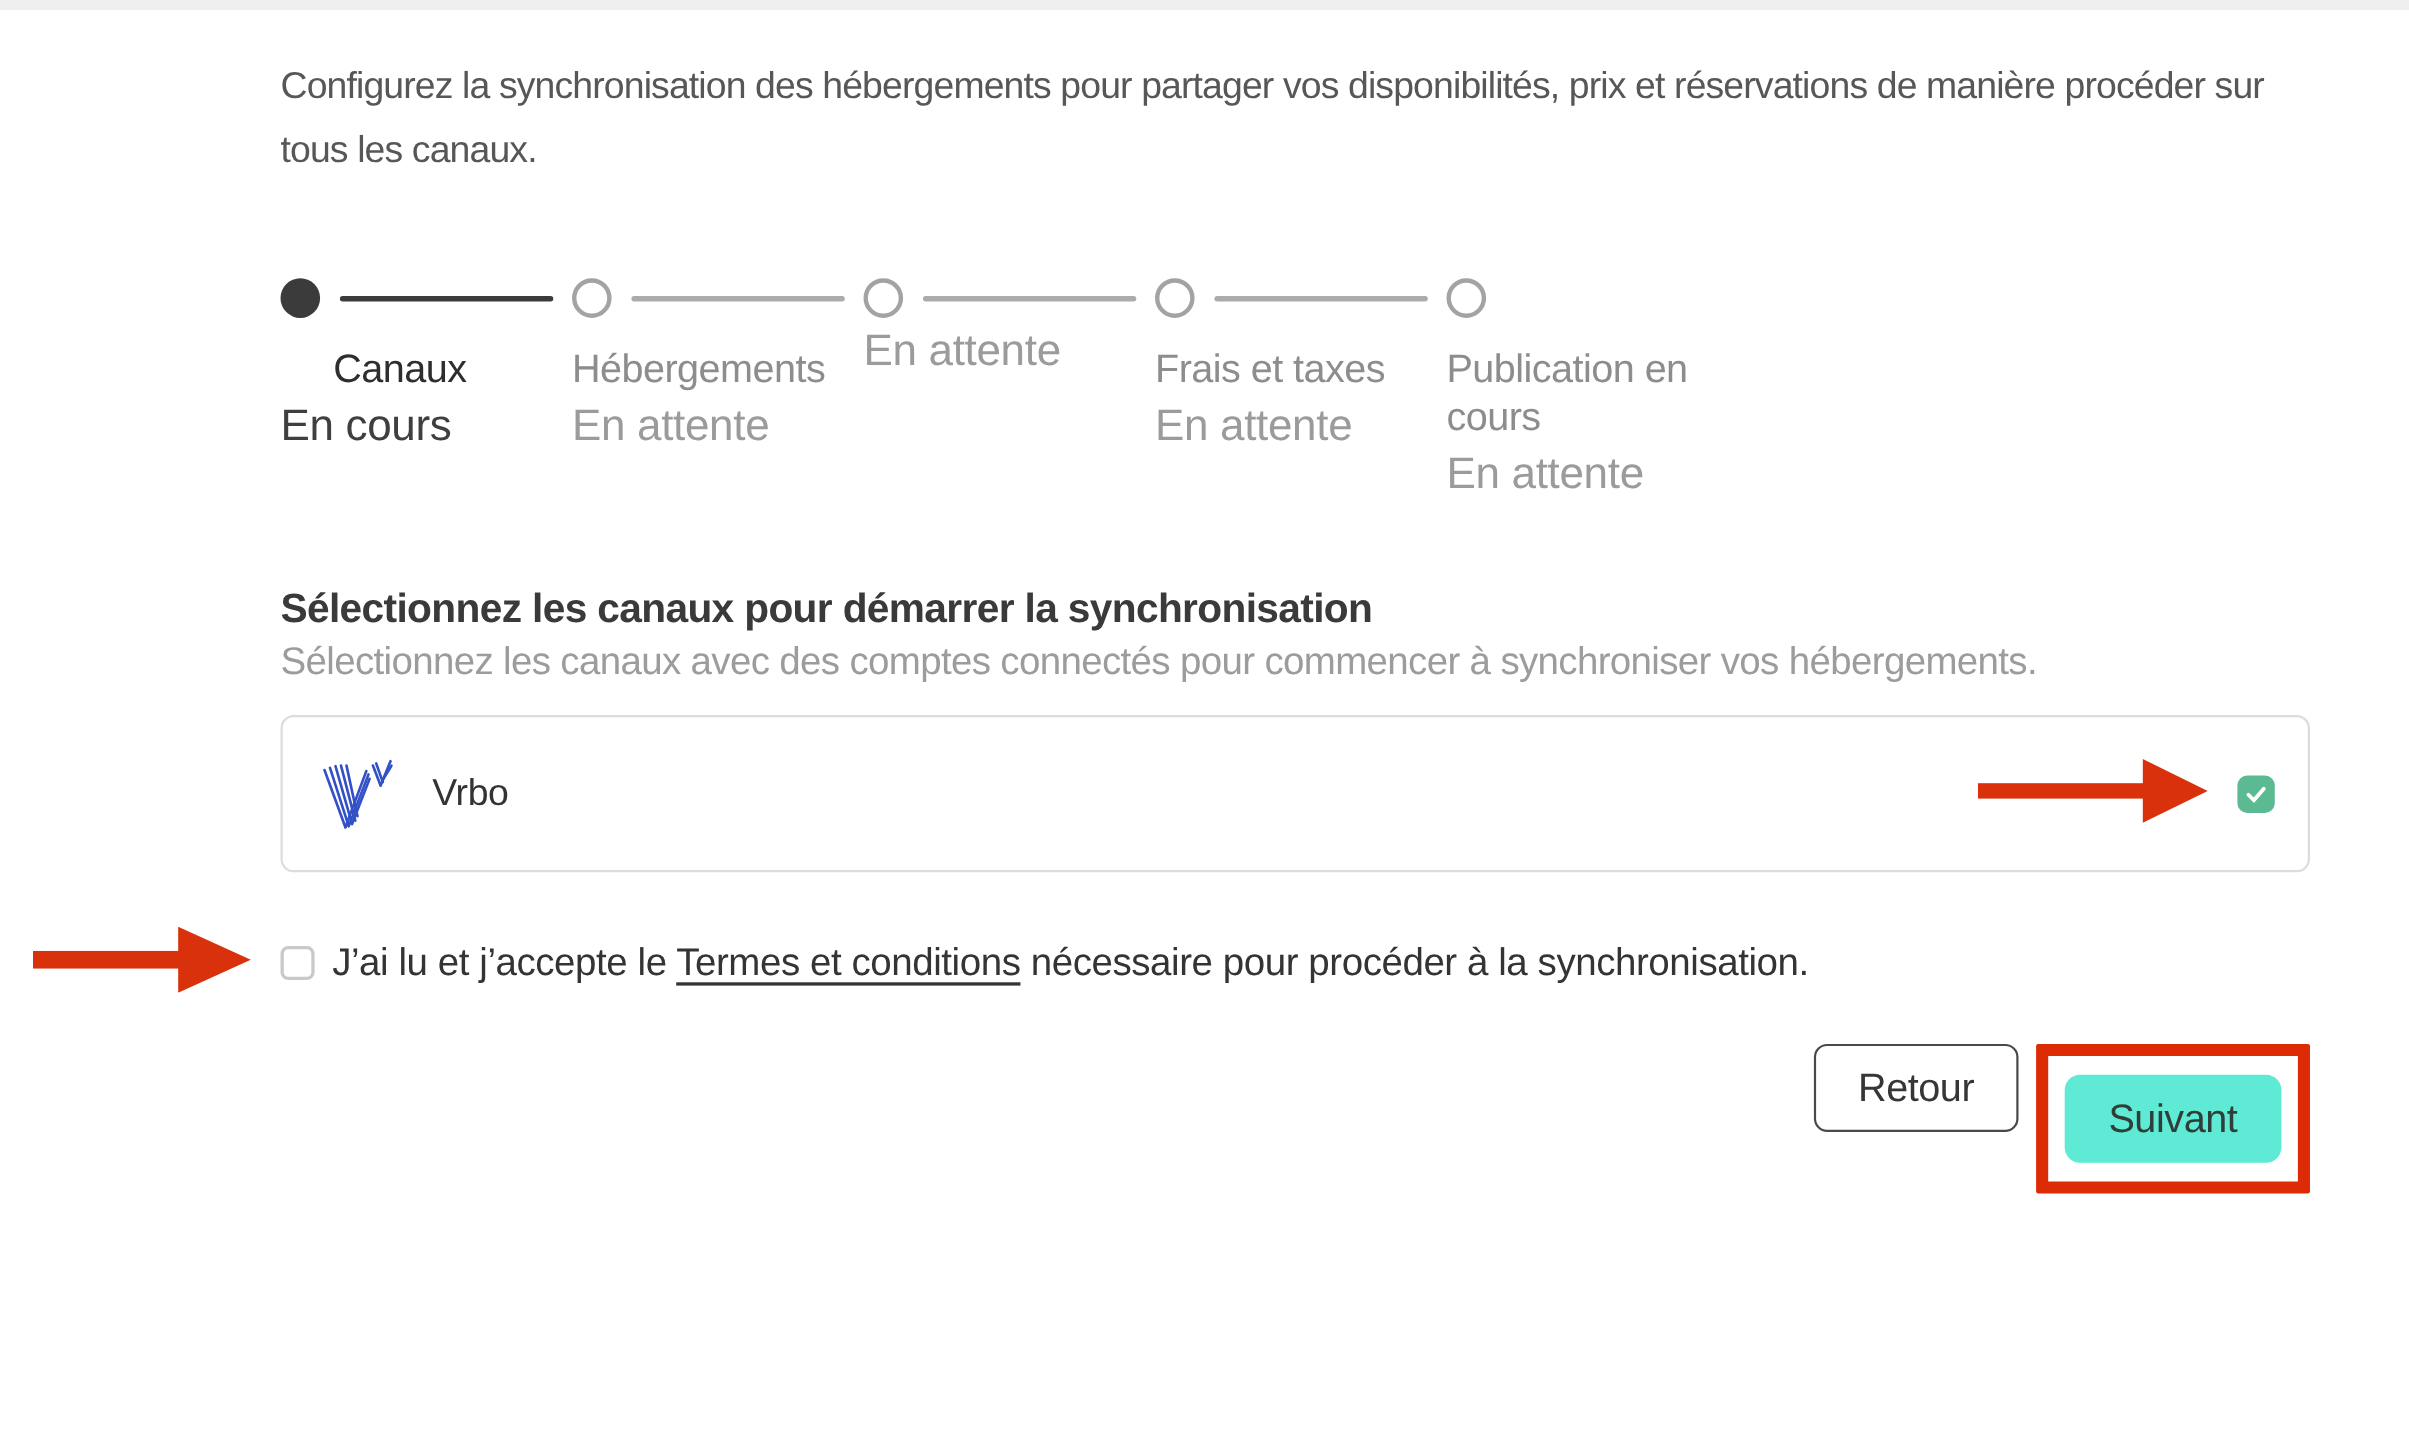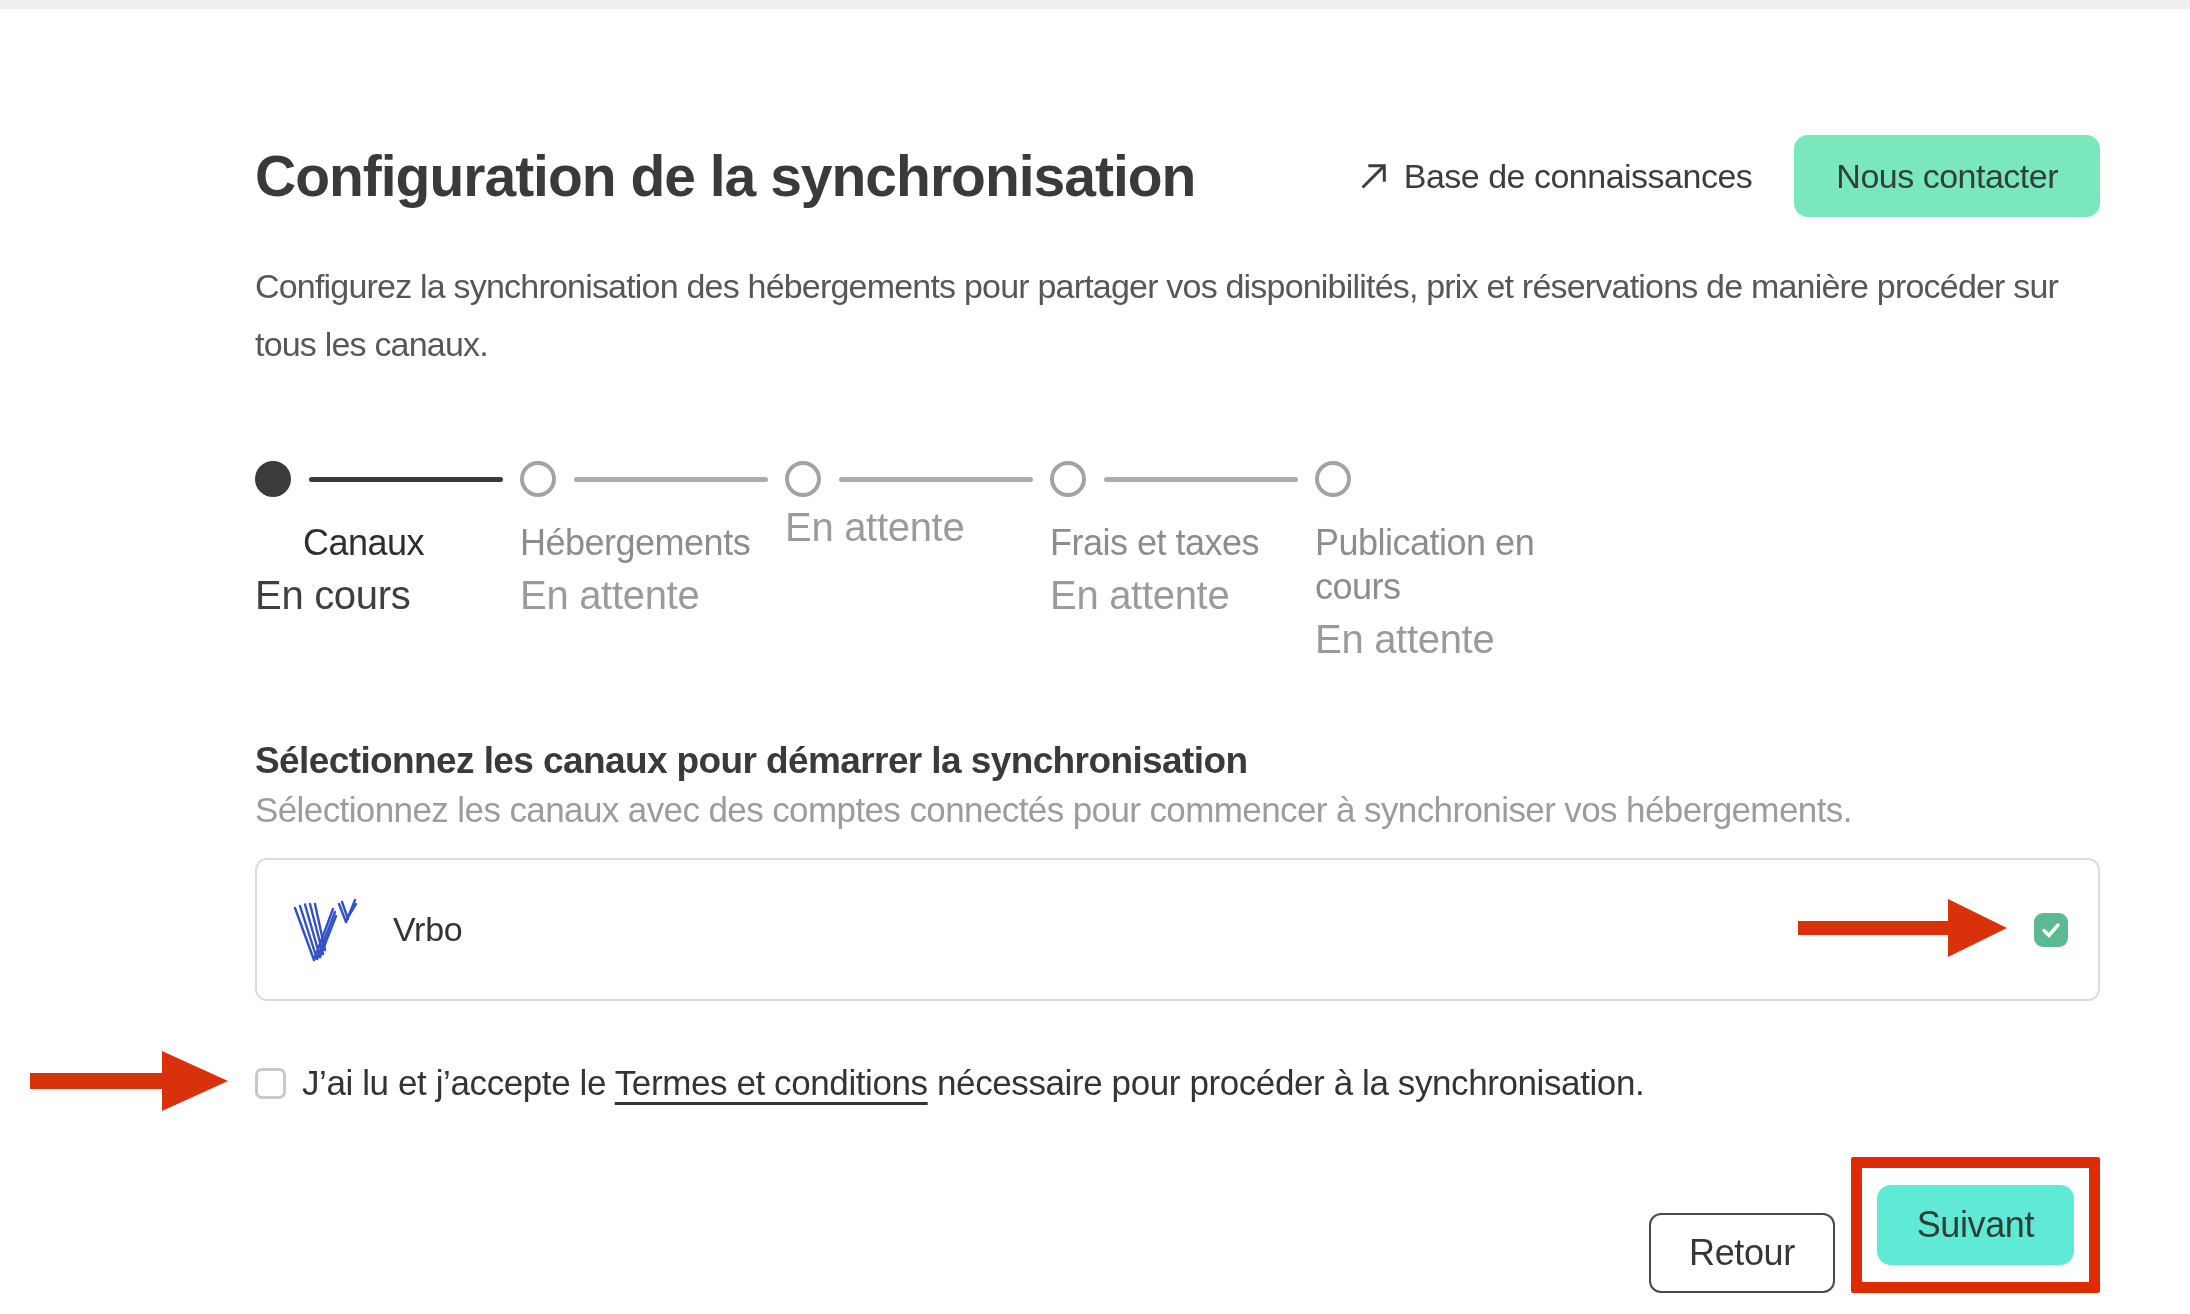--- a/index.html
+++ b/index.html
@@ -58,52 +58,37 @@
   
   .terms-row { margin-top:62px; display:flex; align-items:center; gap:16px; position:relative; }
   .terms-arrow { position:absolute; left:-225px; top:50%; transform:translateY(-50%); }
   .checkbox-empty { width:31px; height:31px; border:3px solid #c9c9c9; border-radius:7px;
                     background:#fff; flex-shrink:0; cursor:pointer; }
   .terms-text { font-size:35px; color:#343434; letter-spacing:-0.4px; }
   .terms-link { text-decoration:underline; text-decoration-thickness:2.5px;
                 text-underline-offset:7px; color:#343434; cursor:pointer; }
 
   
-  .footer { margin-top:54px; display:flex; justify-content:flex-end; align-items:flex-end; }
+  .footer { margin-top:54px; display:flex; justify-content:flex-end; align-items:flex-start; }
   .back-btn { height:80px; padding:0 38px; background:#fff; border:2.5px solid #494949;
               border-radius:12px; font-size:36px; color:#363636; font-family:inherit;
               letter-spacing:-0.4px; cursor:pointer; }
   .red-box { margin-left:16px; border:11px solid #dd2b06; border-radius:2px;
              padding:17px 15px; background:#fff; }
   .next-btn { height:80px; padding:0 40px; background:#5eead4; border:none; border-radius:14px;
               font-size:36px; color:#2f3e38; font-family:inherit; letter-spacing:-0.4px;
               cursor:pointer; }
 </style>
 </head>
 <body>
 
 <div class="top-strip"></div>
 
 <div class="container">
 
-  <div class="title-row">
-    <div class="page-title">Configuration de la synchronisation</div>
-    <div class="header-right">
-      <div class="kb-link">
-        <span>
-          <svg width="32" height="32" viewBox="0 0 28 28" fill="none" stroke="#3d3d3d" stroke-width="2.6">
-            <path d="M4 24 L22 6"></path>
-              <path d="M9 5 L23 5 L23 19"></path>
-          </svg>
-        </span>
-        <span>Base de connaissances</span>
-      </div>
-      <button class="contact-btn">Nous contacter</button>
-    </div>
-  </div>
 
   <div class="intro">Configurez la synchronisation des hébergements pour partager vos disponibilités, prix et réservations de manière procéder sur tous les canaux.</div>
 
   <div class="stepper">
     <div class="step active">
       <div class="dot"></div>
       <div class="connector done"></div>
       <div class="step-label">Canaux</div>
       <div class="step-status">En cours</div>
     </div>

